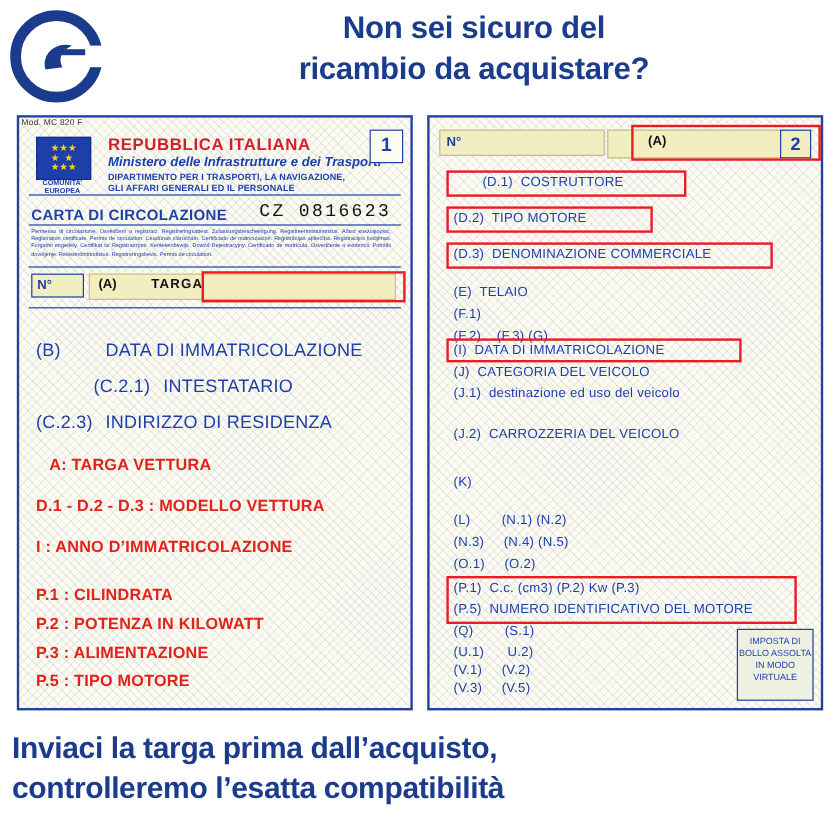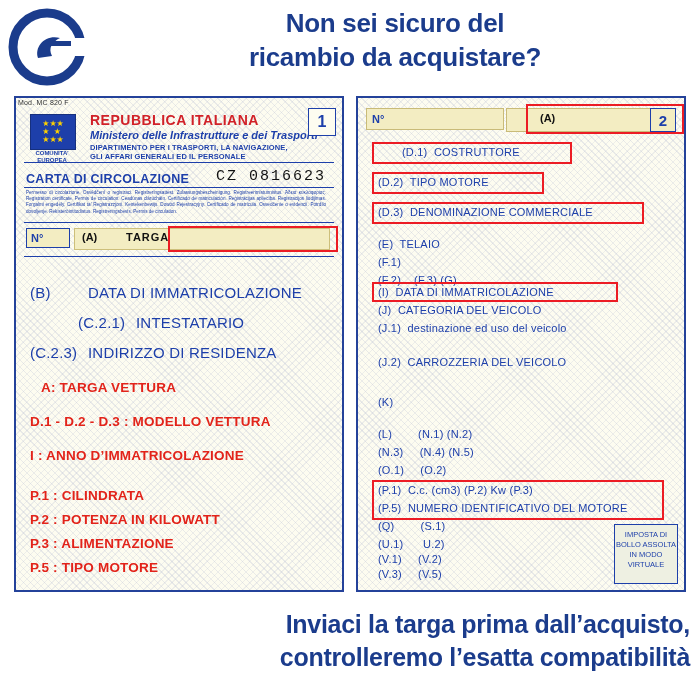--- a/index.html
+++ b/index.html
@@ -23,21 +23,21 @@
     text-align:center;
     color:#1b3c8c;
     font-weight:bold;
     font-size:26px;
     line-height:34px;
     letter-spacing:-0.3px;
   }
   
   .footer{
     position:absolute;left:0;top:600px;width:700px;height:100px;
-    text-align:right;
+    text-align:left;
     color:#1b3c8c;
     font-weight:bold;
     font-size:25px;
     line-height:33px;
     letter-spacing:-0.3px;
   }
   .footer div{padding:0 10px;}
   .footer .l1{padding-top:8px;}
 
   

